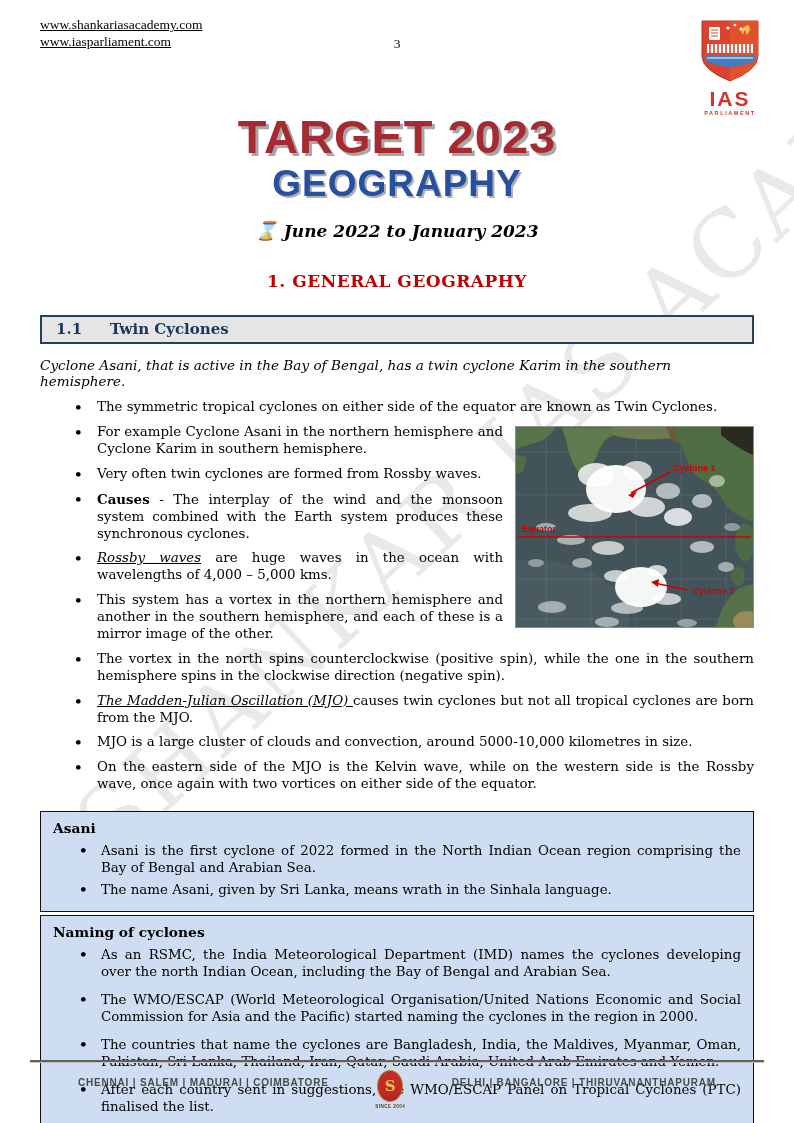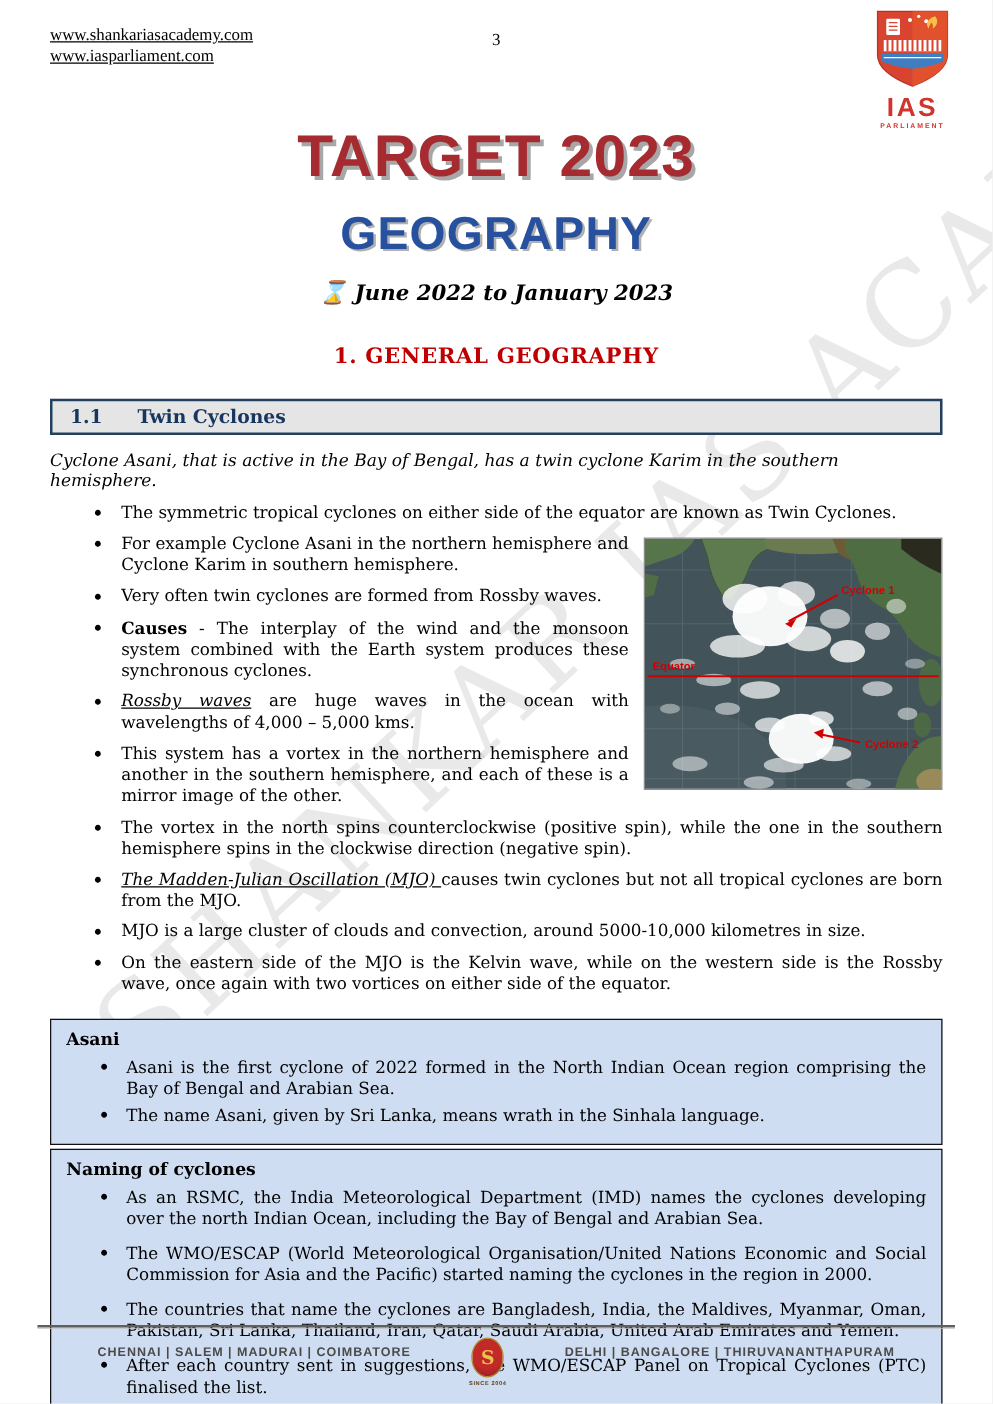--- a/index.html
+++ b/index.html
@@ -22,21 +22,21 @@
     font-family:"DejaVu Serif",serif;
     font-size:92px;
     letter-spacing:4px;
     color:rgba(125,125,125,0.17);
     white-space:nowrap;
     z-index:0;
     user-select:none;
   }
   .content-layer{position:relative;z-index:1;}
   
-  .header{position:relative;padding:20px 40px 0 40px;height:96px;box-sizing:border-box;}
+  .header{position:relative;padding:5px 40px 0 40px;height:96px;box-sizing:border-box;margin-top:12px;}
   .header-links a{
     display:block;
     font-family:"Liberation Serif",serif;
     font-size:13.5px;
     color:#000;
     text-decoration:underline;
     line-height:1.25;
     cursor:pointer;
   }
   .page-number{
@@ -68,21 +68,21 @@
     line-height:1.05;
   }
   .banner-subtitle{
     font-family:"Liberation Sans",sans-serif;
     font-weight:bold;
     font-size:37px;
     letter-spacing:1px;
     color:#27519e;
     text-shadow:2px 2px 0 rgba(150,150,150,0.75);
     line-height:1.05;
-    margin-top:19px;
+    margin-top:4px;
   }
   .banner-date{
     margin-top:16px;
     font-family:"DejaVu Serif",serif;
     font-weight:bold;
     font-size:17px;
     font-style:italic;
   }
   .banner-date .hourglass{font-weight:normal;font-size:18px;}
   

